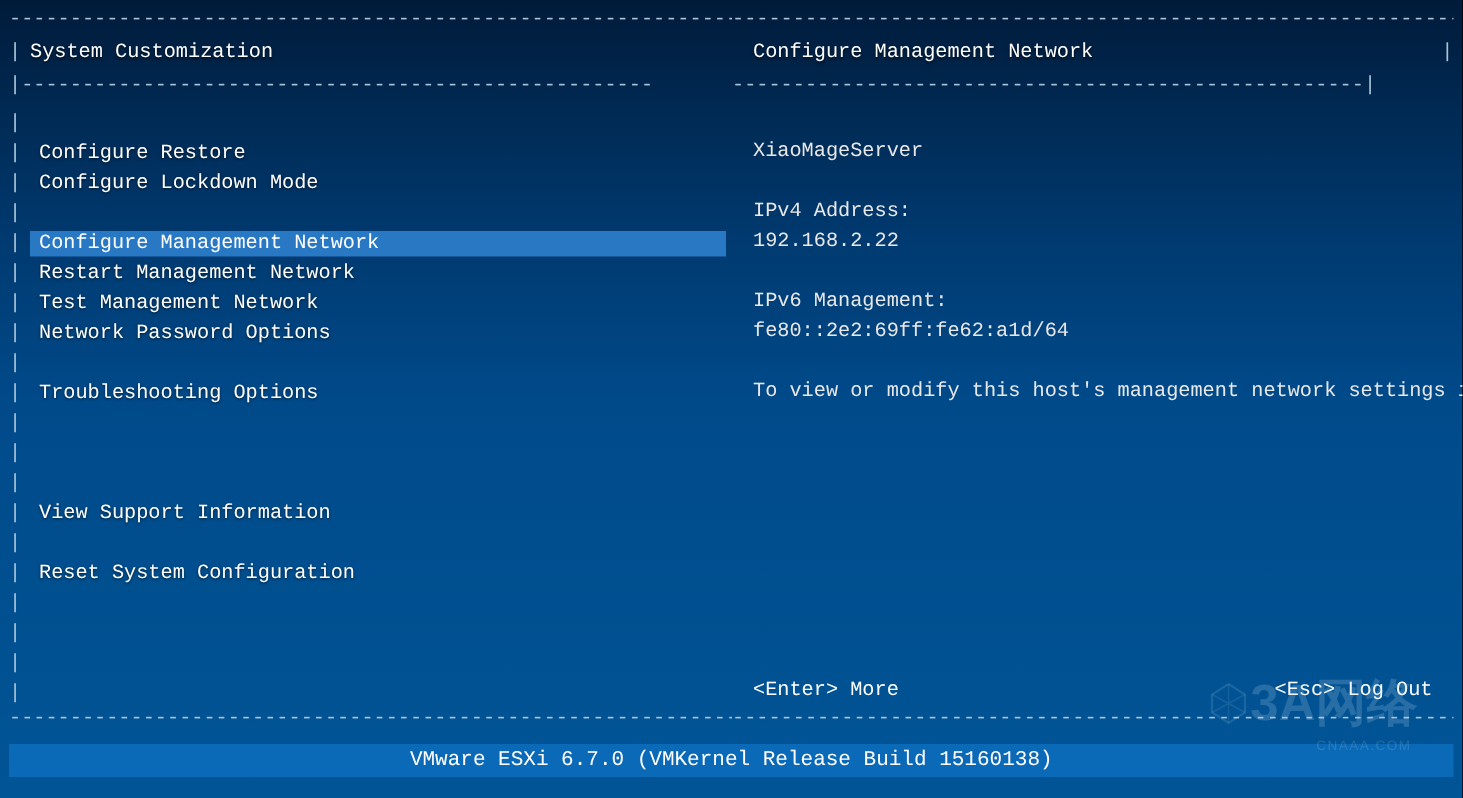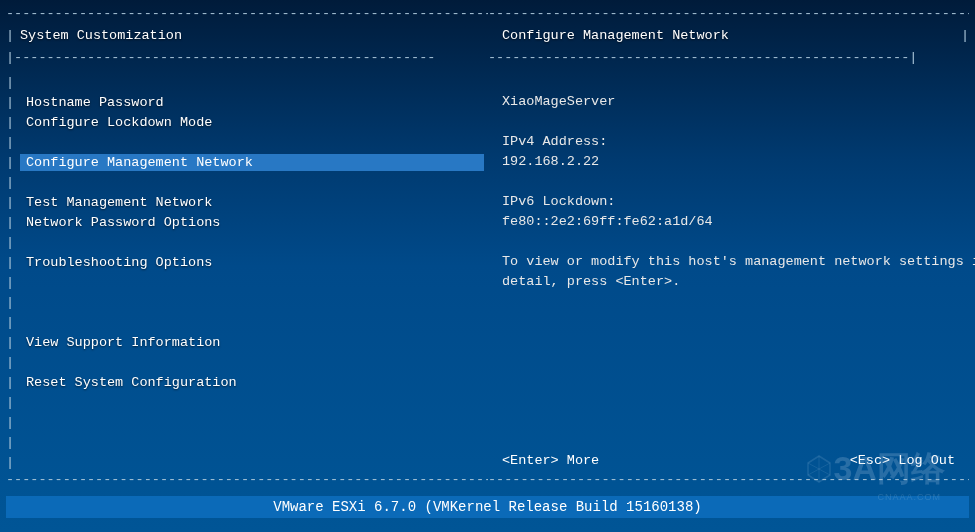--- a/index.html
+++ b/index.html
@@ -200,36 +200,37 @@
 
       <div class="hr-line">|----------------------------------------------------</div>
 
       <div class="menu-body" id="menu-body">
           <div class="menu-row">
             <span class="pipe">|</span>
             <span class="menu-item-wrap"></span>
           </div>
           <div class="menu-row">
             <span class="pipe">|</span>
-            <span class="menu-item-wrap"><span class="menu-item">Hostname Password</span></span>
+            <span class="menu-item-wrap"><span class="menu-item">Configure Restore</span></span>
           </div>
           <div class="menu-row">
             <span class="pipe">|</span>
             <span class="menu-item-wrap"><span class="menu-item">Configure Lockdown Mode</span></span>
           </div>
           <div class="menu-row">
             <span class="pipe">|</span>
             <span class="menu-item-wrap"></span>
           </div>
           <div class="menu-row">
             <span class="pipe">|</span>
             <span class="menu-item-wrap"><span class="menu-item selected">Configure Management Network</span></span>
           </div>
           <div class="menu-row">
             <span class="pipe">|</span>
+            <span class="menu-item-wrap"><span class="menu-item">Restart Management Network</span></span>
           </div>
           <div class="menu-row">
             <span class="pipe">|</span>
             <span class="menu-item-wrap"><span class="menu-item">Test Management Network</span></span>
           </div>
           <div class="menu-row">
             <span class="pipe">|</span>
             <span class="menu-item-wrap"><span class="menu-item">Network Password Options</span></span>
           </div>
           <div class="menu-row">
@@ -294,25 +295,24 @@
 
       <div class="hr-line">----------------------------------------------------|</div>
 
       <div class="detail-body" id="detail-body">
           <div class="detail-line"></div>
           <div class="detail-line">XiaoMageServer</div>
           <div class="detail-line"></div>
           <div class="detail-line">IPv4 Address:</div>
           <div class="detail-line">192.168.2.22</div>
           <div class="detail-line"></div>
-          <div class="detail-line">IPv6 Lockdown:</div>
+          <div class="detail-line">IPv6 Management:</div>
           <div class="detail-line">fe80::2e2:69ff:fe62:a1d/64</div>
           <div class="detail-line"></div>
           <div class="detail-line">To view or modify this host's management network settings in</div>
-          <div class="detail-line">detail, press &lt;Enter&gt;.</div>
         </div>
 
       <div class="footer-hint">
         <span class="hint-left">&lt;Enter&gt; More</span>
         <span class="hint-right">&lt;Esc&gt; Log Out</span>
       </div>
 
       <div class="border-bottom">--------------------------------------------------------------------------------------------------------------</div>
     </div>
 

